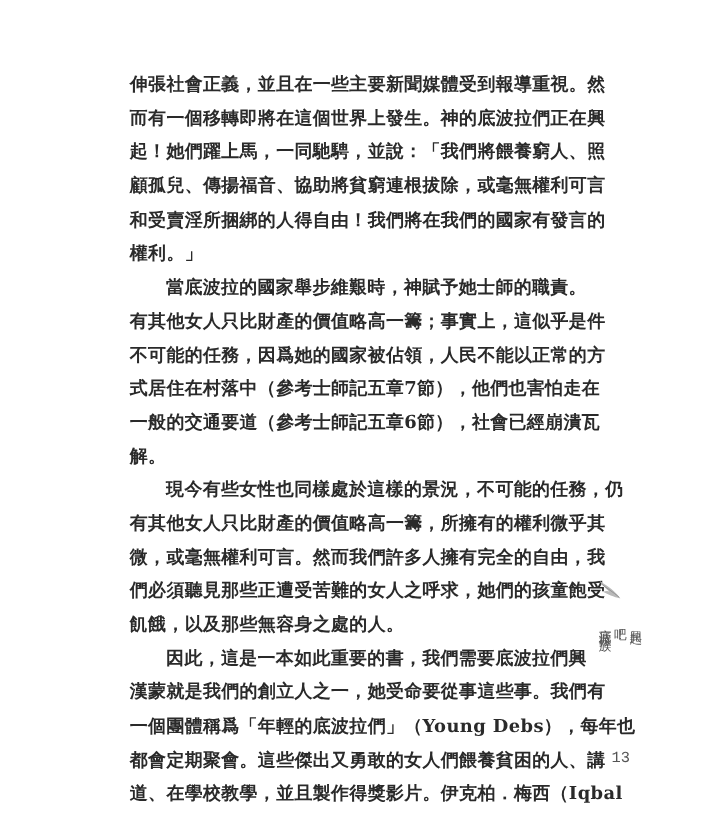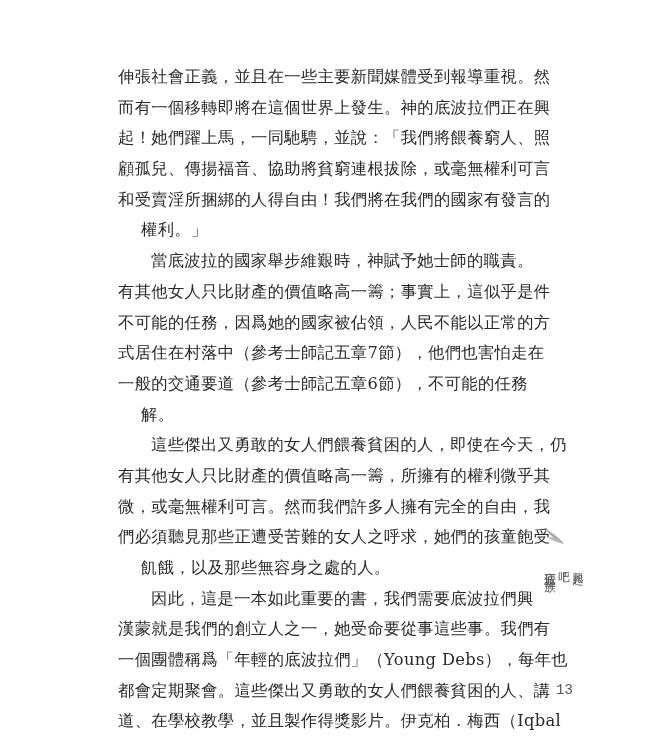--- a/index.html
+++ b/index.html
@@ -8,23 +8,23 @@
     font-family: "DejaVu Serif", "Liberation Serif", serif;
     color: #2a2a2a;
   }
   .page {
     position: absolute; left: 118px; top: 62px; width: 388px;
   }
   .line {
     height: 30.7px; line-height: 30.7px;
     font-size: 16.3px; white-space: nowrap;
     letter-spacing: 0.35px;
-    text-align: justify; text-align-last: justify;
+    text-align: justify; text-align-last: justify; font-weight: bold;
   }
-  .line.last { text-align-last: left; margin-left: 23px; }
+  .line.last { text-align-last: left; }
   .line.indent { padding-left: 33px; }
   .side {
     position: absolute; left: 538px; top: 526px; width: 30px;
   }
   .ornament {
     position: absolute; left: 4px; top: 0; width: 24px; height: 22px;
   }
   .vtitle {
     position: absolute; left: 5px; top: 37px;
     writing-mode: vertical-rl; font-size: 11.5px; color: #555;
@@ -42,23 +42,23 @@
   <div class="line">伸張社會正義，並且在一些主要新聞媒體受到報導重視。然</div>
   <div class="line">而有一個移轉即將在這個世界上發生。神的底波拉們正在興</div>
   <div class="line">起！她們躍上馬，一同馳騁，並說：「我們將餵養窮人、照</div>
   <div class="line">顧孤兒、傳揚福音、協助將貧窮連根拔除，或毫無權利可言</div>
   <div class="line">和受賣淫所捆綁的人得自由！我們將在我們的國家有發言的</div>
   <div class="line last">權利。」</div>
   <div class="line indent">當底波拉的國家舉步維艱時，神賦予她士師的職責。</div>
   <div class="line">有其他女人只比財產的價值略高一籌；事實上，這似乎是件</div>
   <div class="line">不可能的任務，因爲她的國家被佔領，人民不能以正常的方</div>
   <div class="line">式居住在村落中（參考士師記五章7節），他們也害怕走在</div>
-  <div class="line">一般的交通要道（參考士師記五章6節），不可能的任務</div>
+  <div class="line">一般的交通要道（參考士師記五章6節），社會已經崩潰瓦</div>
   <div class="line last">解。</div>
-  <div class="line indent">這些傑出又勇敢的女人們餵養貧困的人，即使在今天，仍</div>
+  <div class="line indent">現今有些女性也同樣處於這樣的景況，不可能的任務，仍</div>
   <div class="line">有其他女人只比財產的價值略高一籌，所擁有的權利微乎其</div>
   <div class="line">微，或毫無權利可言。然而我們許多人擁有完全的自由，我</div>
   <div class="line">們必須聽見那些正遭受苦難的女人之呼求，她們的孩童飽受</div>
   <div class="line last">飢餓，以及那些無容身之處的人。</div>
   <div class="line indent">因此，這是一本如此重要的書，我們需要底波拉們興</div>
   <div class="line">漢蒙就是我們的創立人之一，她受命要從事這些事。我們有</div>
   <div class="line">一個團體稱爲「年輕的底波拉們」（Young Debs），每年也</div>
   <div class="line">都會定期聚會。這些傑出又勇敢的女人們餵養貧困的人、講</div>
   <div class="line">道、在學校教學，並且製作得獎影片。伊克柏．梅西（Iqbal</div>
 

